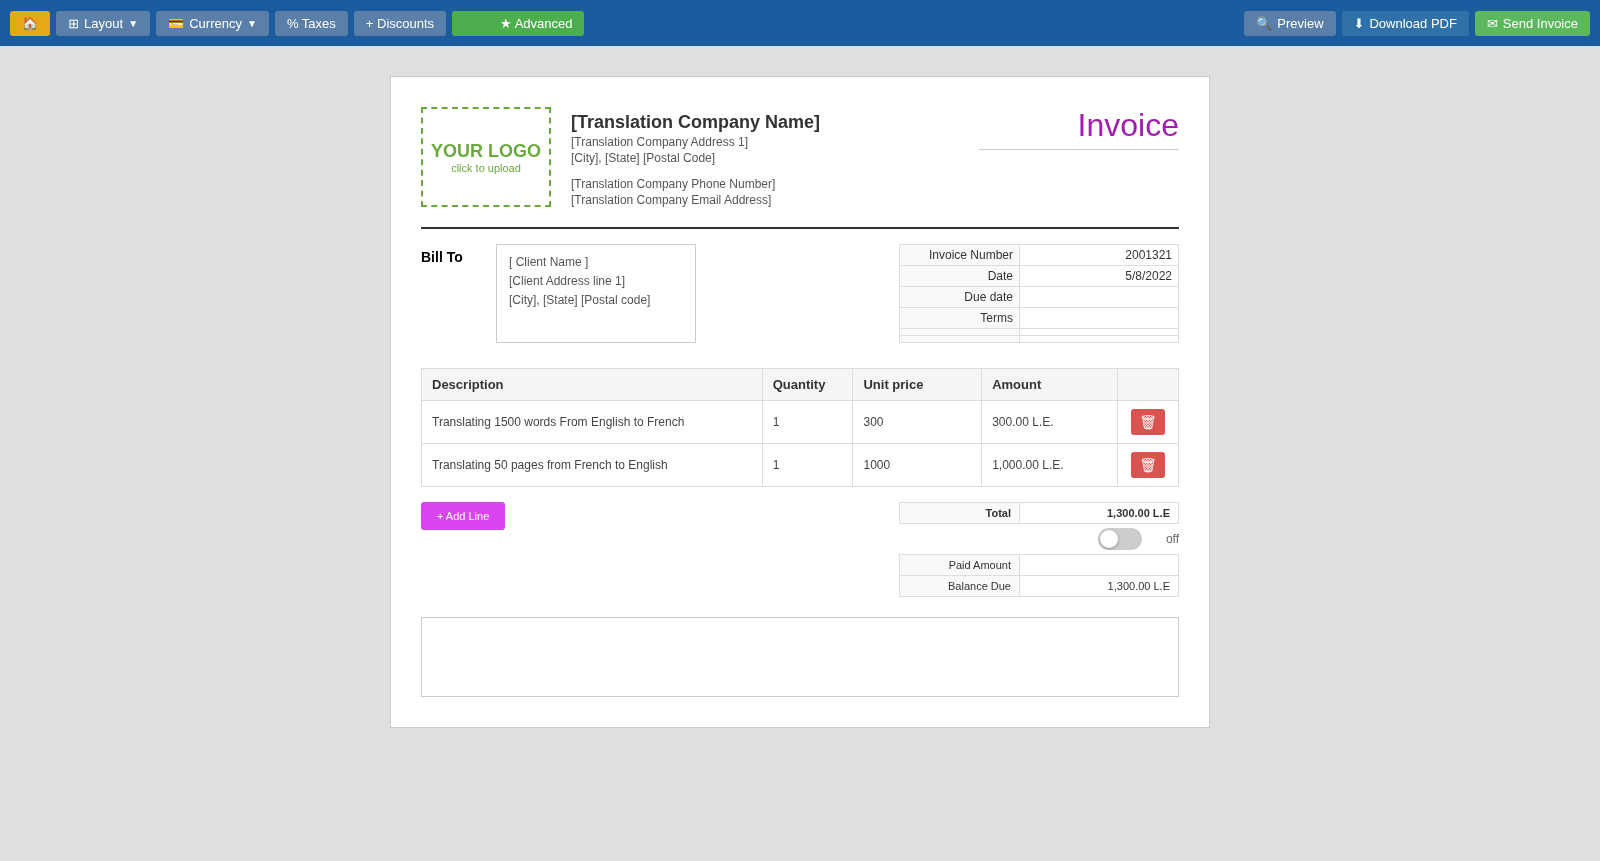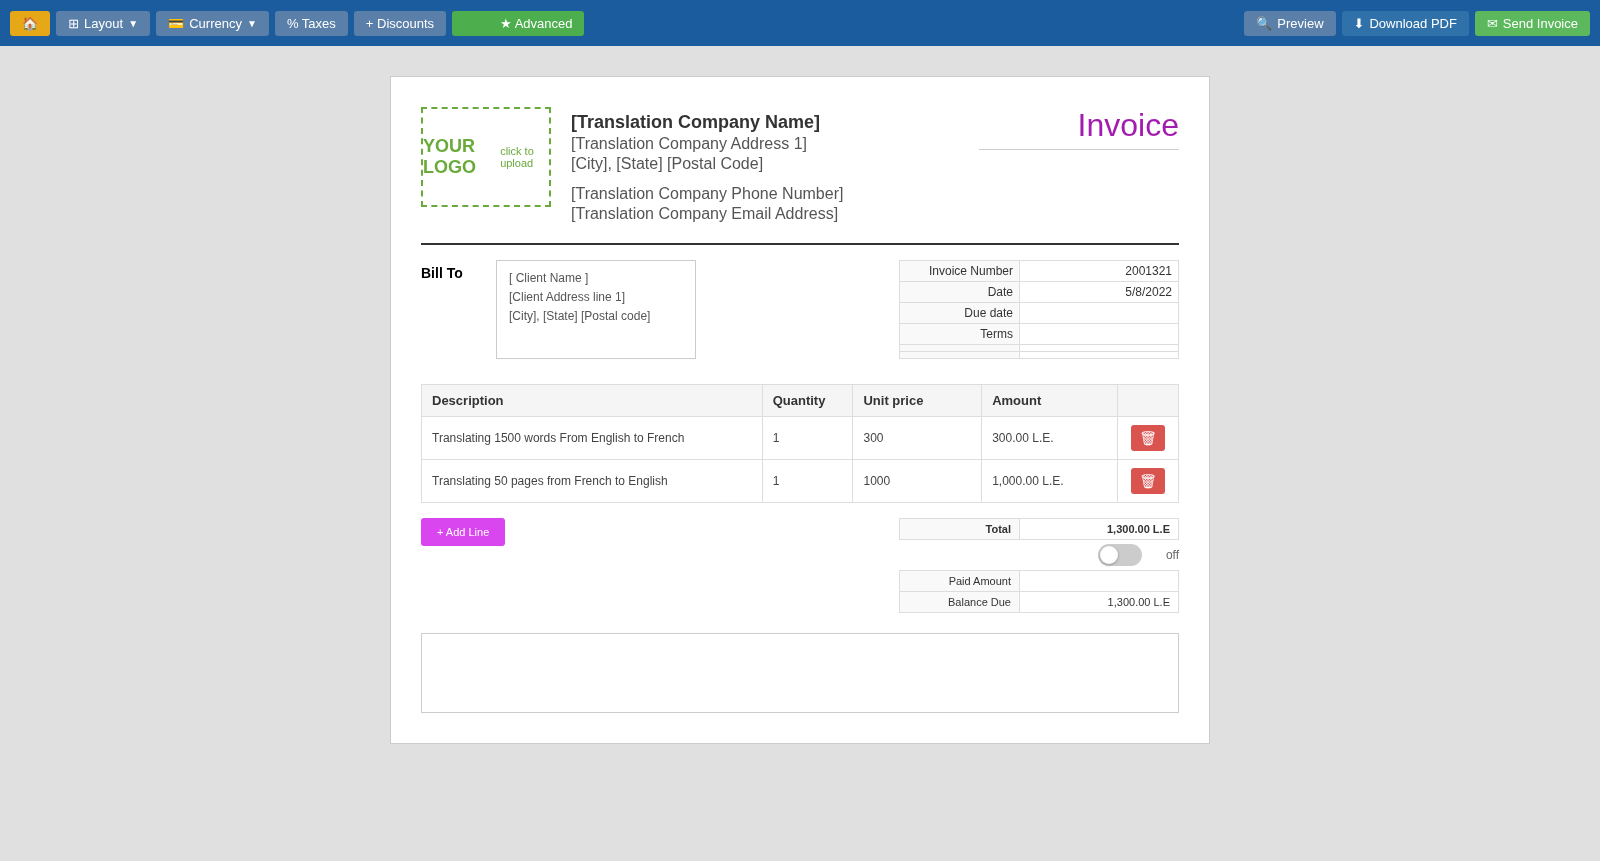--- a/index.html
+++ b/index.html
@@ -64,21 +64,21 @@
     .header-left {
       display: flex;
       gap: 20px;
       align-items: flex-start;
     }
     .logo-box {
       width: 130px;
       height: 100px;
       border: 2px dashed #6aaa3a;
       display: flex;
-      flex-direction: row;
+      flex-direction: column;
       align-items: center;
       justify-content: center;
       cursor: pointer;
     }
     .logo-text {
       color: #6aaa3a;
       font-weight: bold;
       font-size: 18px;
     }
     .logo-subtext {
@@ -91,21 +91,21 @@
       gap: 2px;
       padding-top: 5px;
     }
     .company-name {
       font-size: 18px;
       font-weight: bold;
       color: #333;
     }
     .company-detail {
       color: #555;
-      font-size: 16px;
+      font-size: 12px;
     }
     .header-right {
       text-align: right;
     }
     .invoice-title {
       font-size: 32px;
       font-weight: normal;
       color: #a21caf;
       border-bottom: 1px solid #ccc;
       padding-bottom: 5px;

